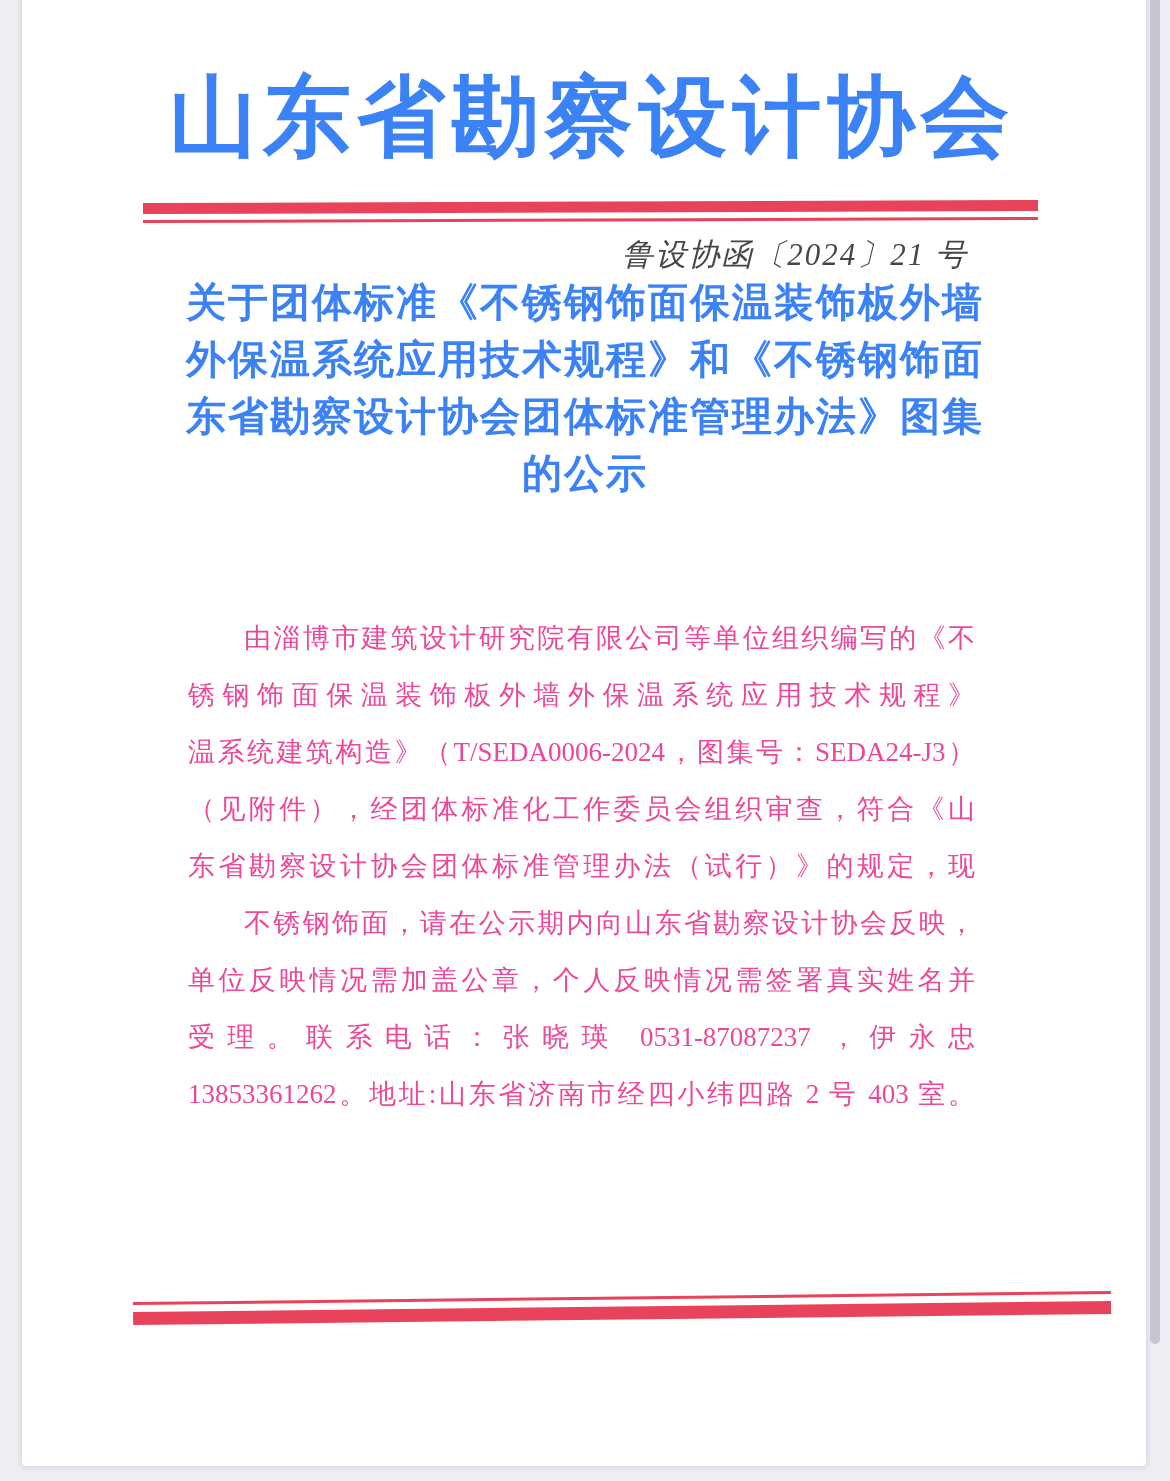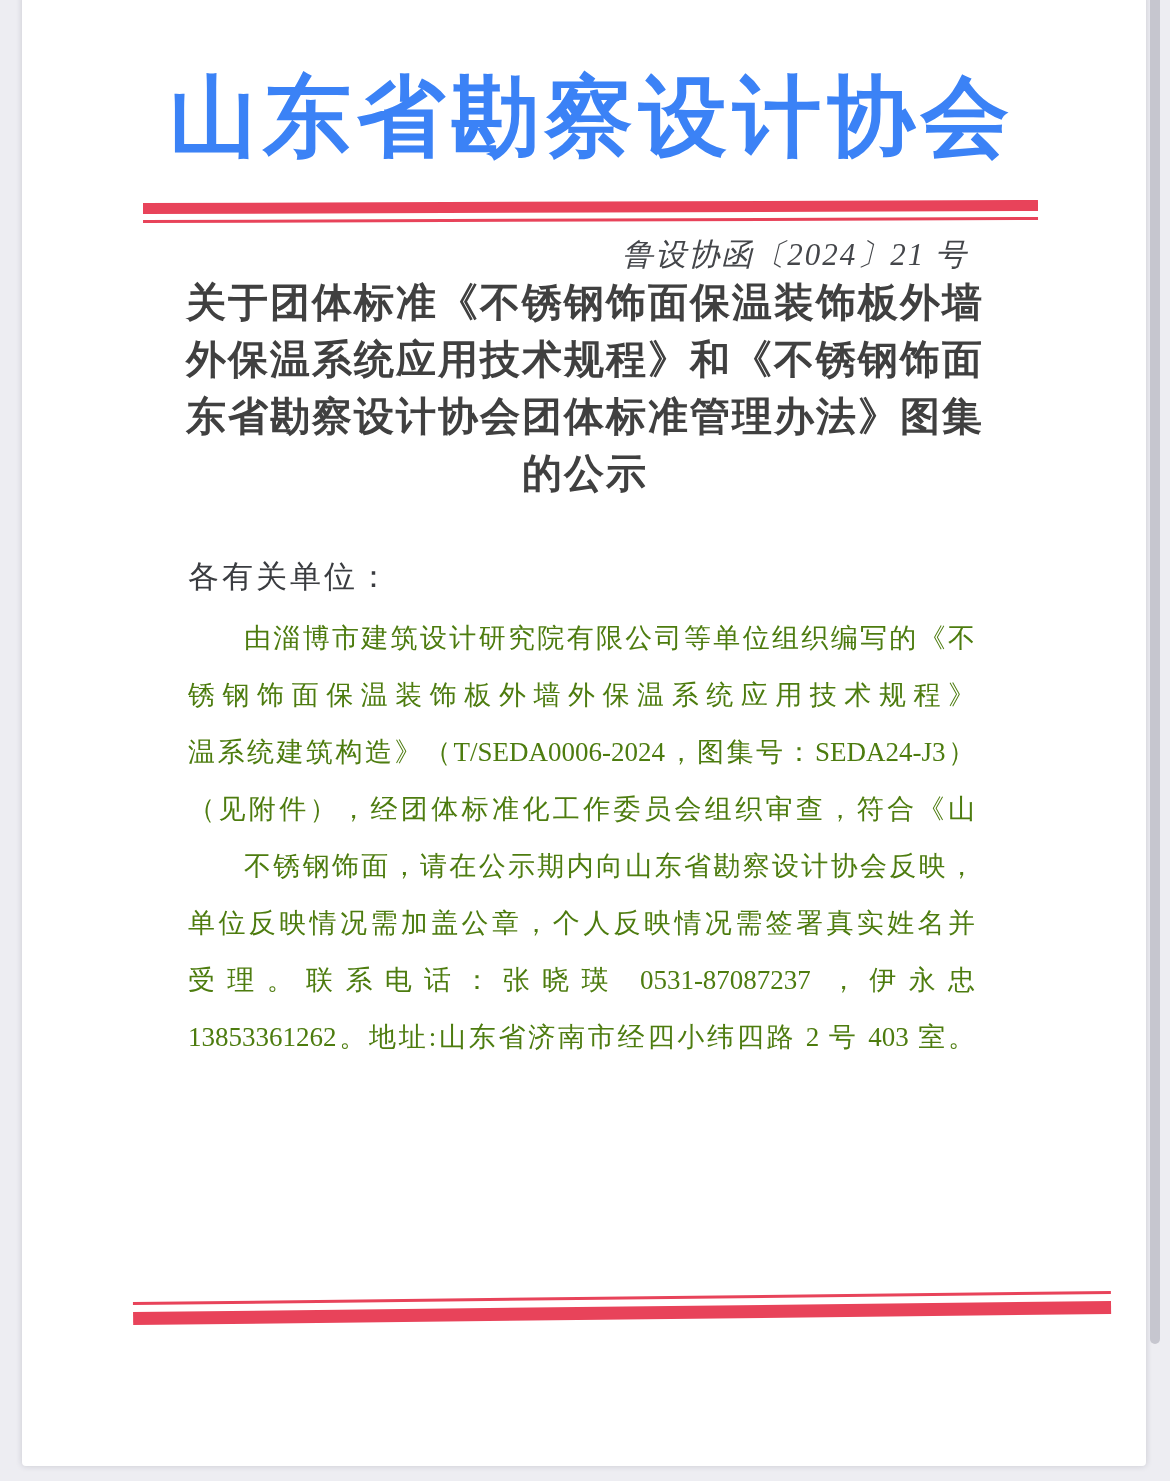--- a/index.html
+++ b/index.html
@@ -48,37 +48,37 @@
     letter-spacing:2px;
     color:#44464a;
     white-space:nowrap;
     font-style:italic;
   }
   .heading{
     position:absolute;
     left:163px;top:282px;width:800px;
     font-size:40px;
     font-weight:bold;
-    color:#404040;
+    color:#3b82f6;
     letter-spacing:2px;
   }
   .heading .h-line{height:57px;line-height:57px;text-align:center;white-space:nowrap;}
   .salutation{
     position:absolute;
     left:166px;top:556px;height:57px;line-height:57px;
     font-size:31px;
     letter-spacing:3px;
     color:#3a3c40;
     white-space:nowrap;
   }
   .body-text{
     position:absolute;
     left:166px;top:618px;width:787px;
     font-size:27px;
-    color:#4d7c0f;
+    color:#ec4899;
   }
   .body-text .line{
     height:57px;line-height:57px;
     text-align:justify;
     text-align-last:justify;
     text-justify:inter-ideograph;
     overflow:hidden;
   }
   .body-text .line.indent{text-indent:56px;}
   .body-text .line.no-j{text-align:left;text-align-last:auto;}
@@ -112,27 +112,27 @@
 
   <div class="doc-number">鲁设协函〔2024〕21 号</div>
 
   <div class="heading">
     <div class="h-line">关于团体标准《不锈钢饰面保温装饰板外墙</div>
     <div class="h-line">外保温系统应用技术规程》和《不锈钢饰面</div>
     <div class="h-line">东省勘察设计协会团体标准管理办法》图集</div>
     <div class="h-line">的公示</div>
   </div>
 
-  <div class="salutation">各有关单位：</div>
 
   <div class="body-text">
     <div class="line indent">由淄博市建筑设计研究院有限公司等单位组织编写的《不</div>
     <div class="line">锈钢饰面保温装饰板外墙外保温系统应用技术规程》</div>
     <div class="line">温系统建筑构造》（T/SEDA0006-2024，图集号：SEDA24-J3）</div>
     <div class="line">（见附件），经团体标准化工作委员会组织审查，符合《山</div>
+    <div class="line">东省勘察设计协会团体标准管理办法（试行）》的规定，现</div>
     <div class="line indent">不锈钢饰面，请在公示期内向山东省勘察设计协会反映，</div>
     <div class="line">单位反映情况需加盖公章，个人反映情况需签署真实姓名并</div>
     <div class="line">受理。联系电话：张晓瑛 0531-87087237 ，伊永忠</div>
     <div class="line">13853361262。地址:山东省济南市经四小纬四路 2 号 403 室。</div>
   </div>
 
   <div class="rules-bottom">
     <div class="rule-thin"></div>
     <div class="rule-thick"></div>
   </div>

